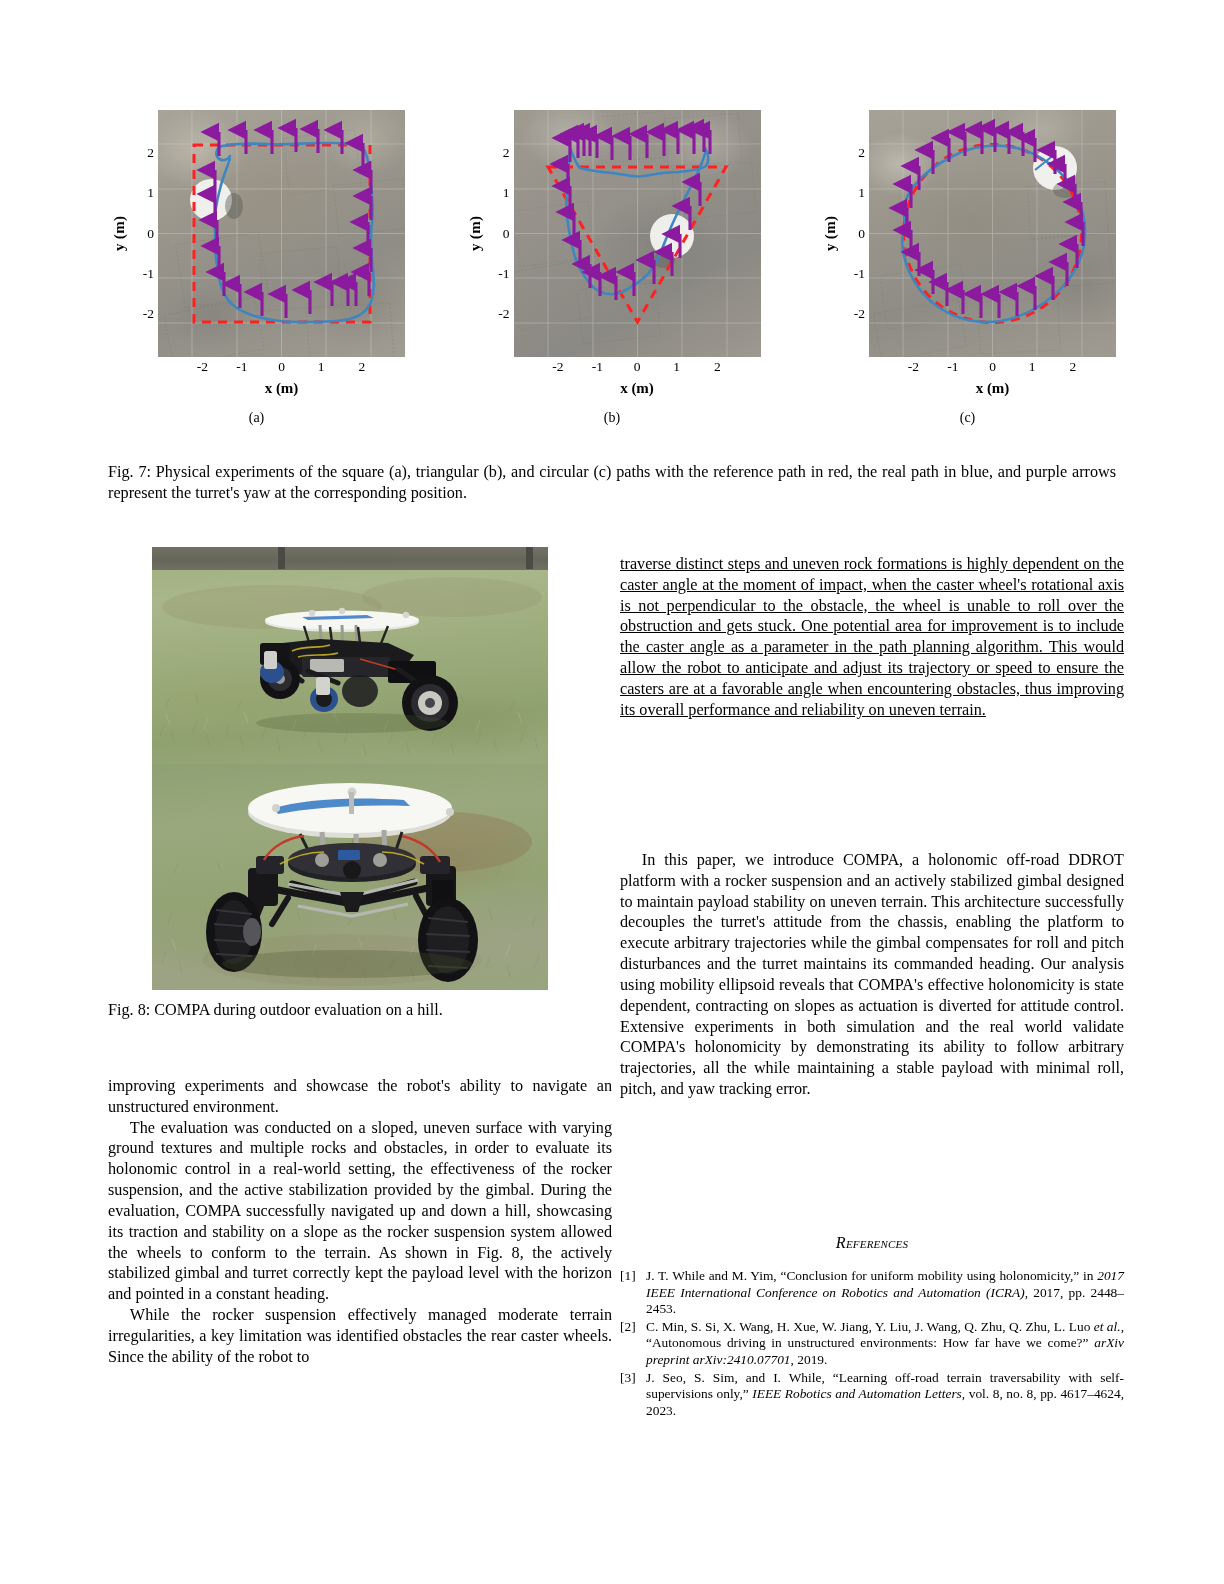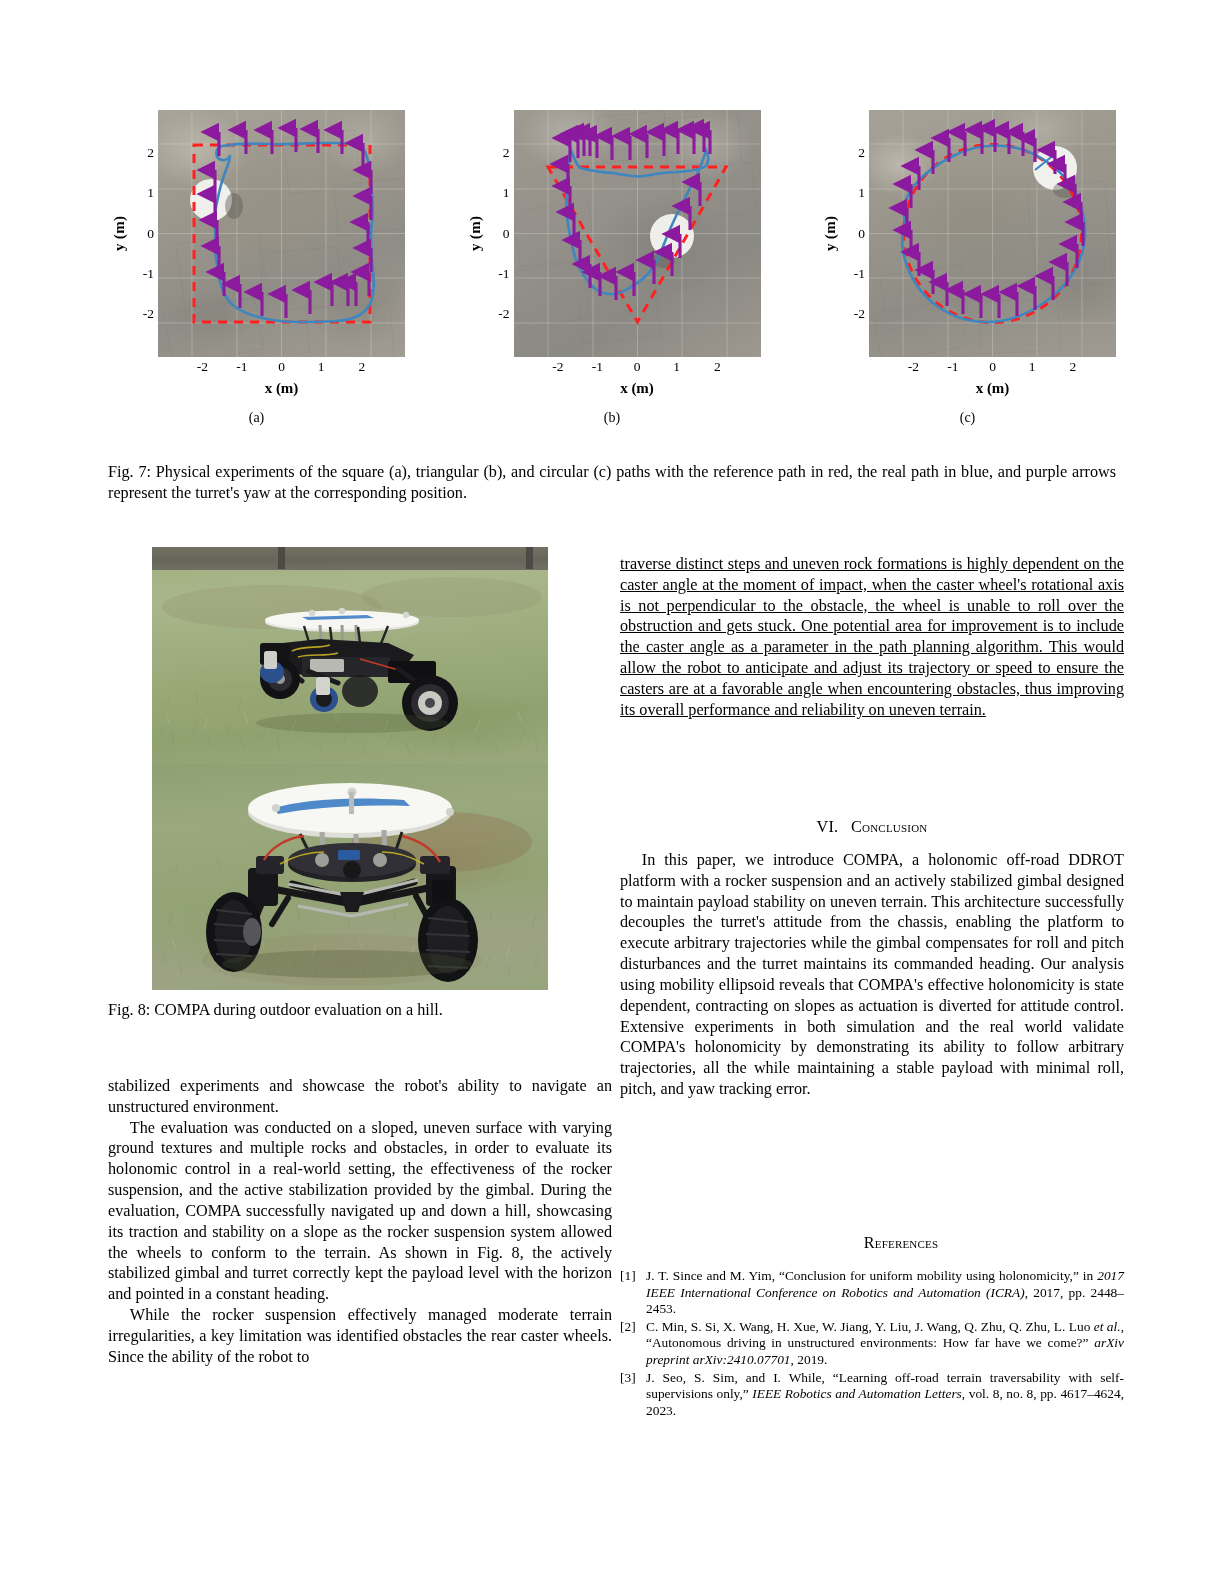--- a/index.html
+++ b/index.html
@@ -81,21 +81,21 @@
   #right-col-conc { left:620px; top:850px; }
 
   .col p { margin:0; text-indent: 1.35em; }
   .col p.noindent { text-indent: 0; }
 
   .secheading {
     position:absolute; width:504px; text-align:center;
     font-size:16.2px; letter-spacing:0.2px;
   }
   #conc-heading { left:620px; top:818px; }
-  #ref-heading  { left:649px; top:1234px; }
+  #ref-heading  { left:620px; top:1234px;font-style:italic; }
   .smallcaps { font-variant: small-caps; }
 
   
   .fig8 { position:absolute; left:152px; top:547px; width:396px; height:443px; }
   .photo { position:relative; width:396px; overflow:hidden; }
   .photo.top { height:217px; }
   .photo.bot { height:226px; }
 
   .grass {
     position:absolute; inset:0;
@@ -589,48 +589,44 @@
         </g>
 
         <ellipse cx="195" cy="200" rx="125" ry="14" fill="#46512c" opacity="0.28"></ellipse>
       </svg>
     </div>
   </div>
 
   <div class="caption" id="fig8-caption">Fig. 8: COMPA during outdoor evaluation on a hill.</div>
 
   <div class="col" id="left-col-bottom">
-    <p class="noindent">stabilized experiments and showcase the robot's ability to navigate an unstructured environment.</p>
+    <p class="noindent">improving experiments and showcase the robot's ability to navigate an unstructured environment.</p>
     <p>The evaluation was conducted on a sloped, uneven surface with varying ground textures and multiple rocks and obstacles, in order to evaluate its holonomic control in a real-world setting, the effectiveness of the rocker suspension, and the active stabilization provided by the gimbal. During the evaluation, COMPA successfully navigated up and down a hill, showcasing its traction and stability on a slope as the rocker suspension system allowed the wheels to conform to the terrain. As shown in Fig. 8, the actively stabilized gimbal and turret correctly kept the payload level with the horizon and pointed in a constant heading.</p>
     <p>While the rocker suspension effectively managed moderate terrain irregularities, a key limitation was identified obstacles the rear caster wheels. Since the ability of the robot to</p>
   </div>
 
   <div class="col" id="right-col-top">
     <p class="noindent">traverse distinct steps and uneven rock formations is highly dependent on the caster angle at the moment of impact, when the caster wheel's rotational axis is not perpendicular to the obstacle, the wheel is unable to roll over the obstruction and gets stuck. One potential area for improvement is to include the caster angle as a parameter in the path planning algorithm. This would allow the robot to anticipate and adjust its trajectory or speed to ensure the casters are at a favorable angle when encountering obstacles, thus improving its overall performance and reliability on uneven terrain.</p>
   </div>
 
-  <div class="secheading" id="conc-heading">
-    <span>VI.</span>
-    <span>&nbsp;&nbsp;</span><span class="smallcaps">Conclusion</span>
-  </div>
 
   <div class="col" id="right-col-conc">
     <p>In this paper, we introduce COMPA, a holonomic off-road DDROT platform with a rocker suspension and an actively stabilized gimbal designed to maintain payload stability on uneven terrain. This architecture successfully decouples the turret's attitude from the chassis, enabling the platform to execute arbitrary trajectories while the gimbal compensates for roll and pitch disturbances and the turret maintains its commanded heading. Our analysis using mobility ellipsoid reveals that COMPA's effective holonomicity is state dependent, contracting on slopes as actuation is diverted for attitude control. Extensive experiments in both simulation and the real world validate COMPA's holonomicity by demonstrating its ability to follow arbitrary trajectories, all the while maintaining a stable payload with minimal roll, pitch, and yaw tracking error.</p>
   </div>
 
   <div class="secheading" id="ref-heading">
     <span class="smallcaps">References</span>
   </div>
 
   <div style="position:absolute; left:620px; top:1268px; width:504px; font-size:13.4px; line-height:1.24;">
 
     <div style="display:flex; margin-bottom:1px;">
       <div style="width:26px; flex:0 0 26px;">[1]</div>
       <div style="flex:1; text-align:justify;">
-        <span>J. T. Since and M. Yim,</span>
+        <span>J. T. While and M. Yim,</span>
         <span>“Conclusion for uniform mobility using holonomicity,” in</span>
         <i>2017 IEEE International Conference on Robotics and Automation (ICRA)</i><span>, 2017, pp. 2448–2453.</span>
       </div>
     </div>
 
     <div style="display:flex; margin-bottom:1px;">
       <div style="width:26px; flex:0 0 26px;">[2]</div>
       <div style="flex:1; text-align:justify;">
         <span>C. Min, S. Si, X. Wang, H. Xue, W. Jiang, Y. Liu, J. Wang, Q. Zhu, Q. Zhu, L. Luo</span>
         <i>et al.</i><span>, “Autonomous driving in unstructured environments: How far have we come?”</span>

